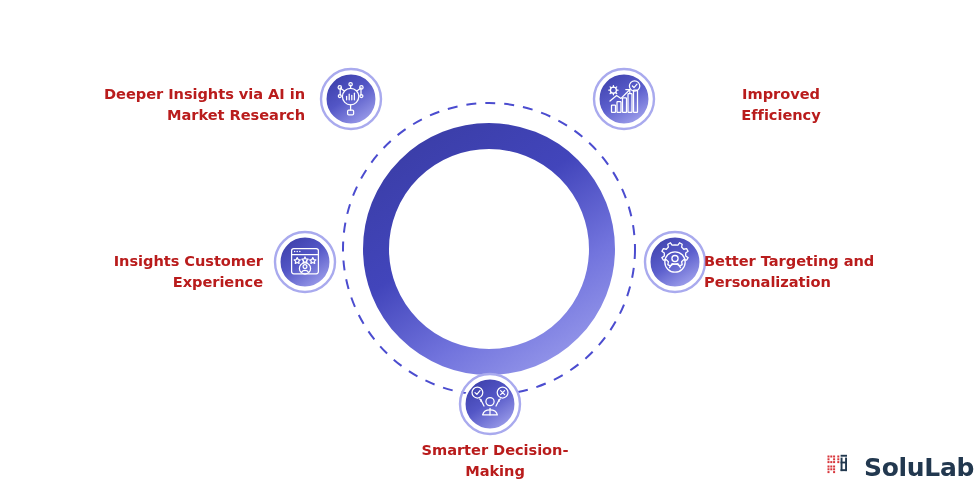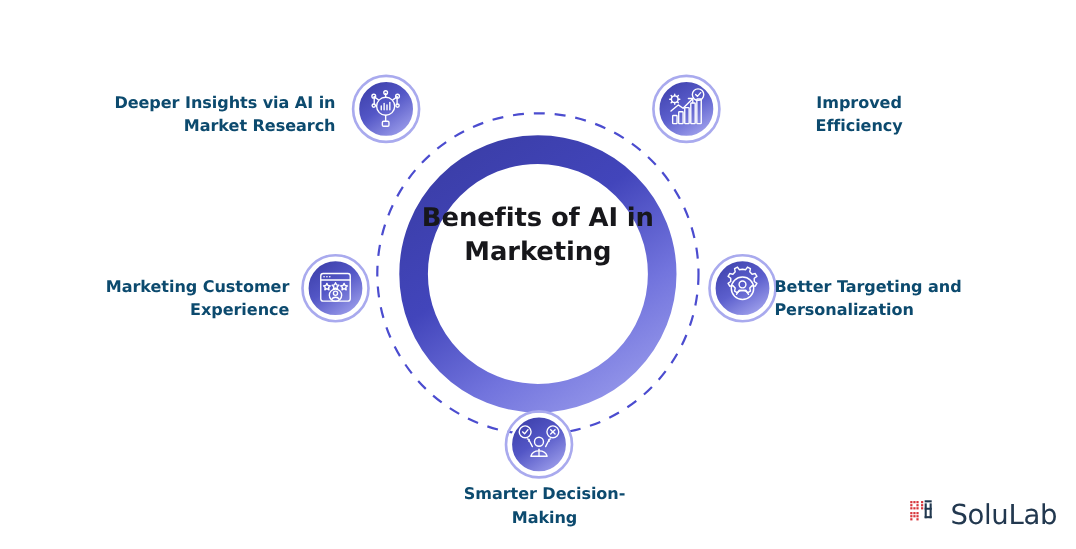--- a/index.html
+++ b/index.html
@@ -44,21 +44,21 @@
     letter-spacing: -0.1px;
     color: #17171b;
   }
 
   
   .node-label {
     position: absolute;
     font-size: 14.6px;
     font-weight: 700;
     line-height: 1.42;
-    color: #0c4a6e;
+    color: #b91c1c;
     letter-spacing: -0.05px;
     white-space: pre-line;
   }
   .label-insights {
     left: 60px;
     top: 84px;
     width: 245px;
     text-align: right;
   }
   .label-efficiency {
@@ -95,21 +95,21 @@
     align-items: center;
     gap: 8px;
   }
   .logo-mark {
     width: 30px;
     height: 30px;
     display: block;
   }
   .logo-text {
     font-size: 25px;
-    font-weight: 400;
+    font-weight: 700;
     color: #22384f;
     letter-spacing: -0.3px;
     line-height: 1;
   }
 </style>
 </head>
 <body>
 
 <div id="canvas">
 
@@ -252,38 +252,34 @@
         <path d="M305.0 257.0 l0.95 1.92 2.12 0.31 -1.54 1.5 0.37 2.11 -1.9 -1.0 -1.9 1.0 0.37 -2.11 -1.54 -1.5 2.12 -0.31 z"></path>
         <path d="M312.8 257.6 l0.95 1.92 2.12 0.31 -1.54 1.5 0.37 2.11 -1.9 -1.0 -1.9 1.0 0.37 -2.11 -1.54 -1.5 2.12 -0.31 z"></path>
 
         <circle cx="305.0" cy="268.4" r="5.6"></circle>
         <circle cx="305.0" cy="266.6" r="1.9"></circle>
         <path d="M301.7 272.0 a3.6 2.9 0 0 1 6.6 0"></path>
       </g>
     </g>
   </svg>
 
-  <div class="center-title">
-    <div>Benefits of AI in</div>
-    <div>Marketing</div>
-  </div>
 
   <div class="node-label label-insights">Deeper Insights via AI in
 Market Research</div>
 
   <div class="node-label label-efficiency">Improved
 Efficiency</div>
 
   <div class="node-label label-decision">Smarter Decision-
 Making</div>
 
   <div class="node-label label-targeting">Better Targeting and
 Personalization</div>
 
-  <div class="node-label label-experience">Marketing Customer
+  <div class="node-label label-experience">Insights Customer
 Experience</div>
 
   <div class="logo">
     <svg class="logo-mark" viewBox="0 0 30 30">
       <g fill="#d8353a">
         <rect x="1.5" y="3.5" width="2.0" height="2.0"></rect>
         <rect x="4.3" y="3.5" width="2.0" height="2.0"></rect>
         <rect x="7.1" y="3.5" width="2.0" height="2.0"></rect>
         <rect x="1.5" y="6.3" width="2.0" height="2.0"></rect>
         <rect x="7.1" y="6.3" width="2.0" height="2.0"></rect>

